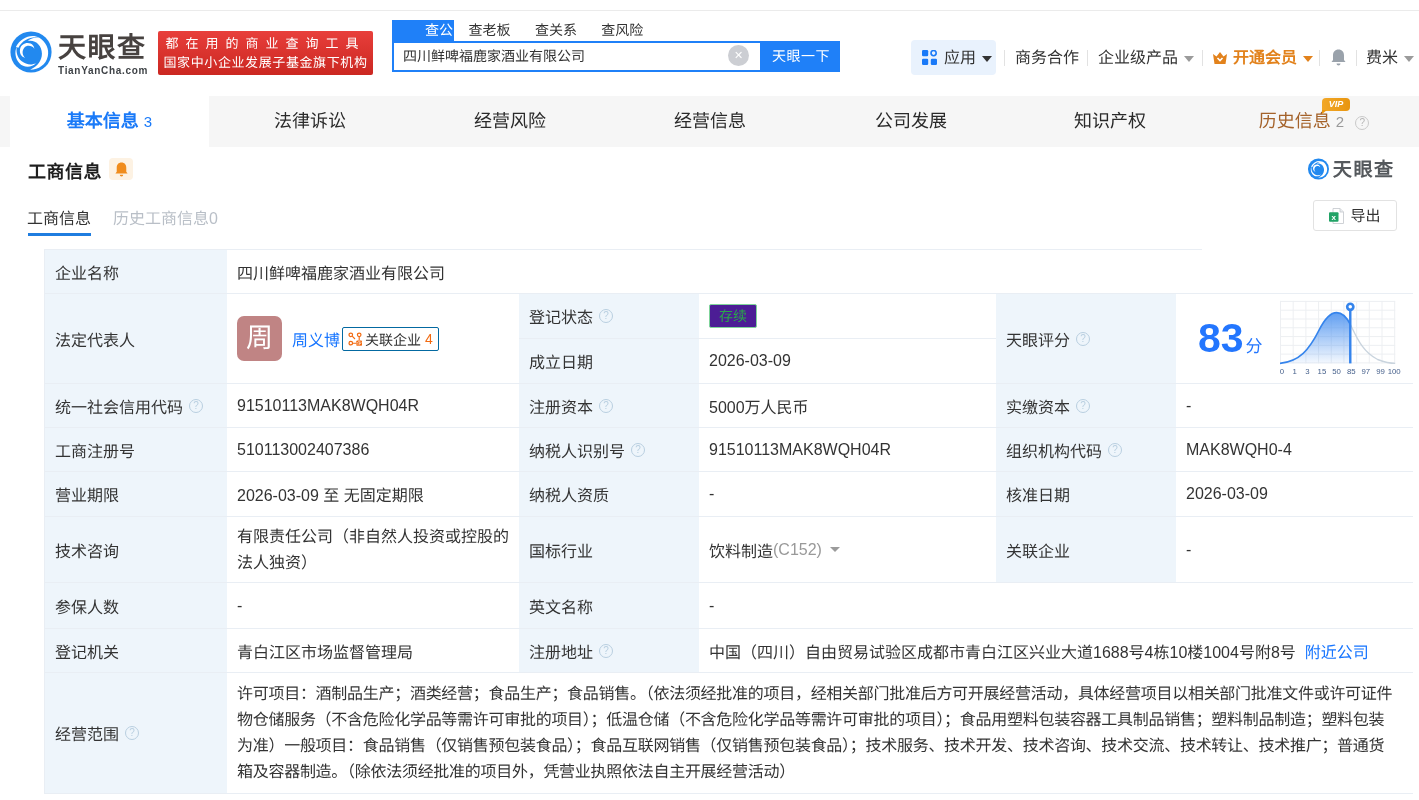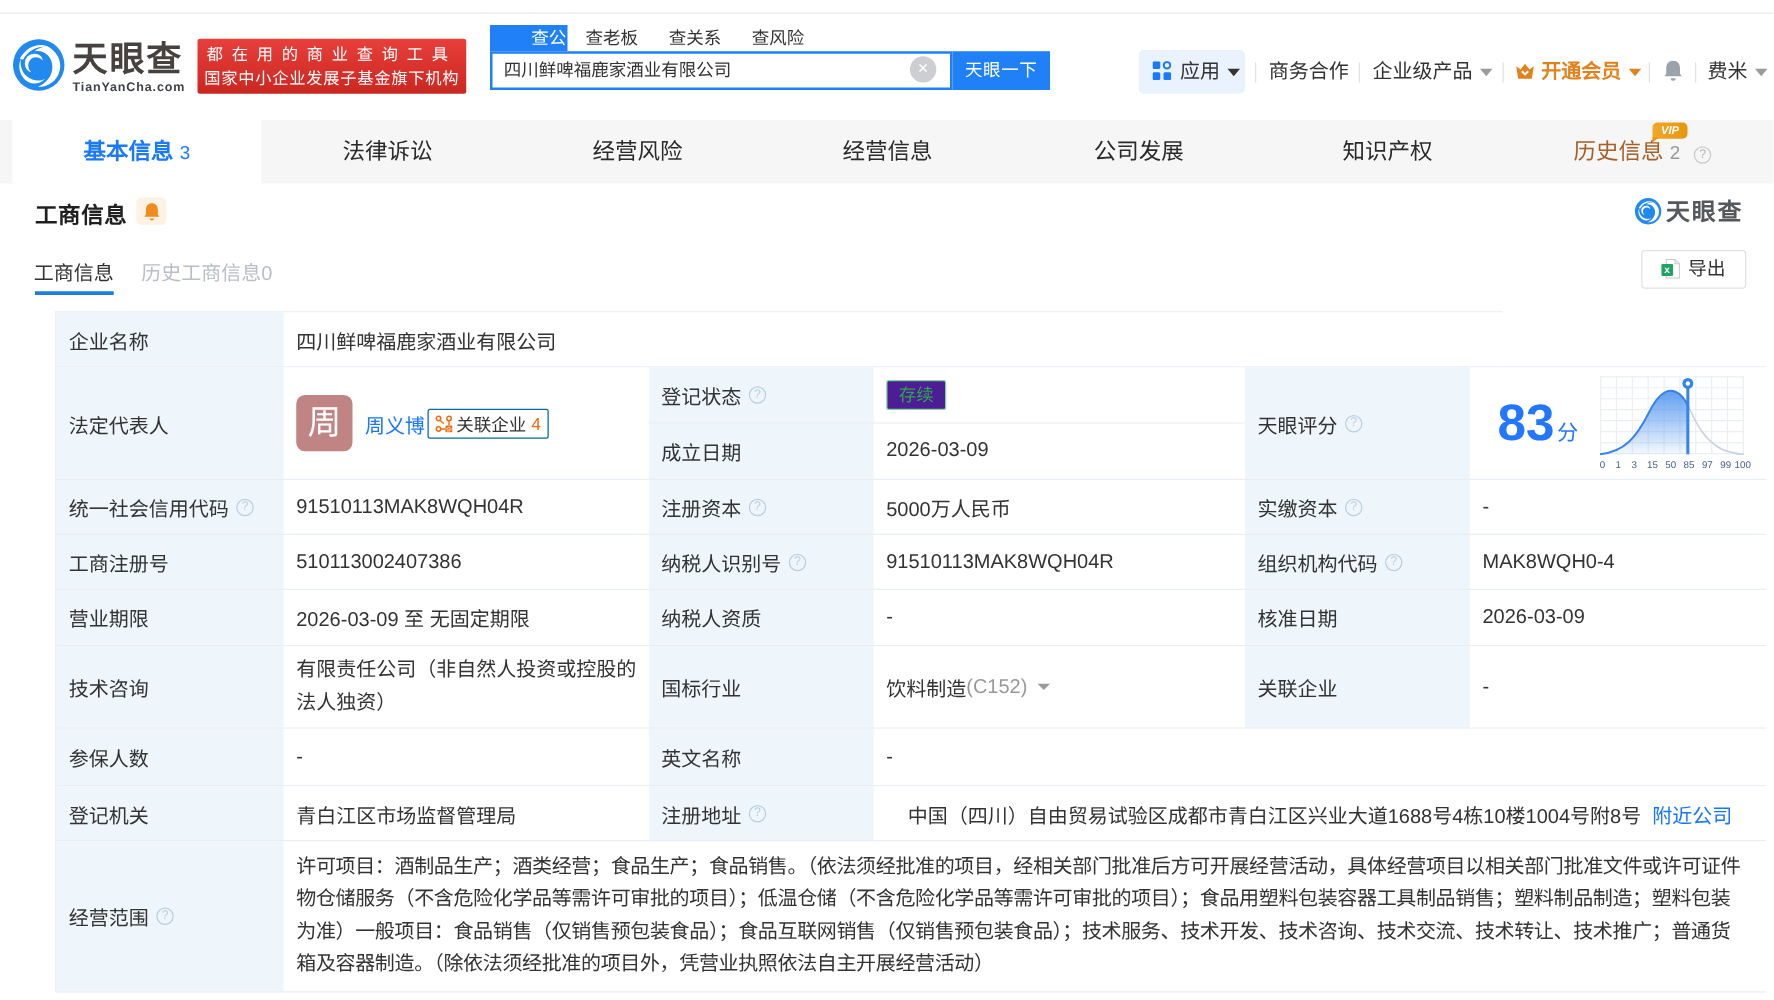--- a/index.html
+++ b/index.html
@@ -273,21 +273,21 @@
       <div class="cell lbl c1">参保人数</div>
       <div class="cell val c2">-</div>
       <div class="cell lbl c3">英文名称</div>
       <div class="cell val" style="width:714px;">-</div>
     </div>
 
     <div class="row" style="height:44px;">
       <div class="cell lbl c1">登记机关</div>
       <div class="cell val c2">青白江区市场监督管理局</div>
       <div class="cell lbl c3">注册地址<span class="qm">?</span></div>
-      <div class="cell val" style="width:714px;justify-content:center;">中国（四川）自由贸易试验区成都市青白江区兴业大道1688号4栋10楼1004号附8号&nbsp;&nbsp;<a class="blue" href="#">附近公司</a></div>
+      <div class="cell val" style="width:714px;">中国（四川）自由贸易试验区成都市青白江区兴业大道1688号4栋10楼1004号附8号&nbsp;&nbsp;<a class="blue" href="#">附近公司</a></div>
     </div>
 
     <div class="row" style="height:121px;">
       <div class="cell lbl c1">经营范围<span class="qm">?</span></div>
       <div class="cell val" style="width:1186px;line-height:26px;padding:8px 0 8px 10px;align-items:flex-start;letter-spacing:-0.28px;display:block;white-space:nowrap;overflow:hidden;">
         <div>许可项目：酒制品生产；酒类经营；食品生产；食品销售。（依法须经批准的项目，经相关部门批准后方可开展经营活动，具体经营项目以相关部门批准文件或许可证件</div>
         <div>物仓储服务（不含危险化学品等需许可审批的项目）；低温仓储（不含危险化学品等需许可审批的项目）；食品用塑料包装容器工具制品销售；塑料制品制造；塑料包装</div>
         <div>为准）一般项目：食品销售（仅销售预包装食品）；食品互联网销售（仅销售预包装食品）；技术服务、技术开发、技术咨询、技术交流、技术转让、技术推广；普通货</div>
         <div>箱及容器制造。（除依法须经批准的项目外，凭营业执照依法自主开展经营活动）</div>
       </div>

